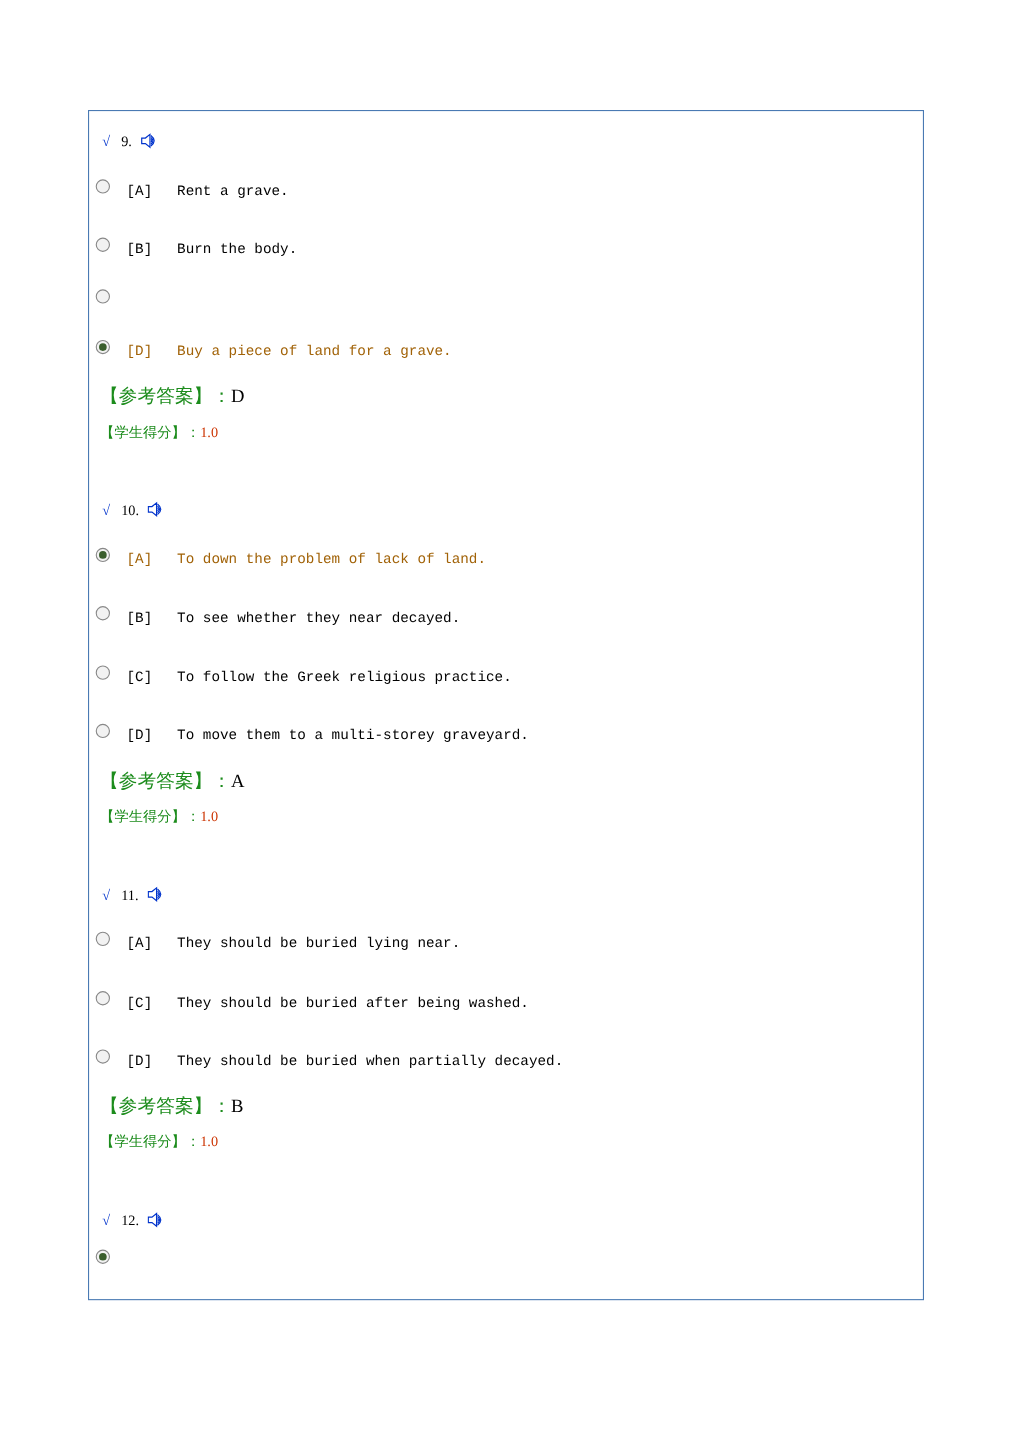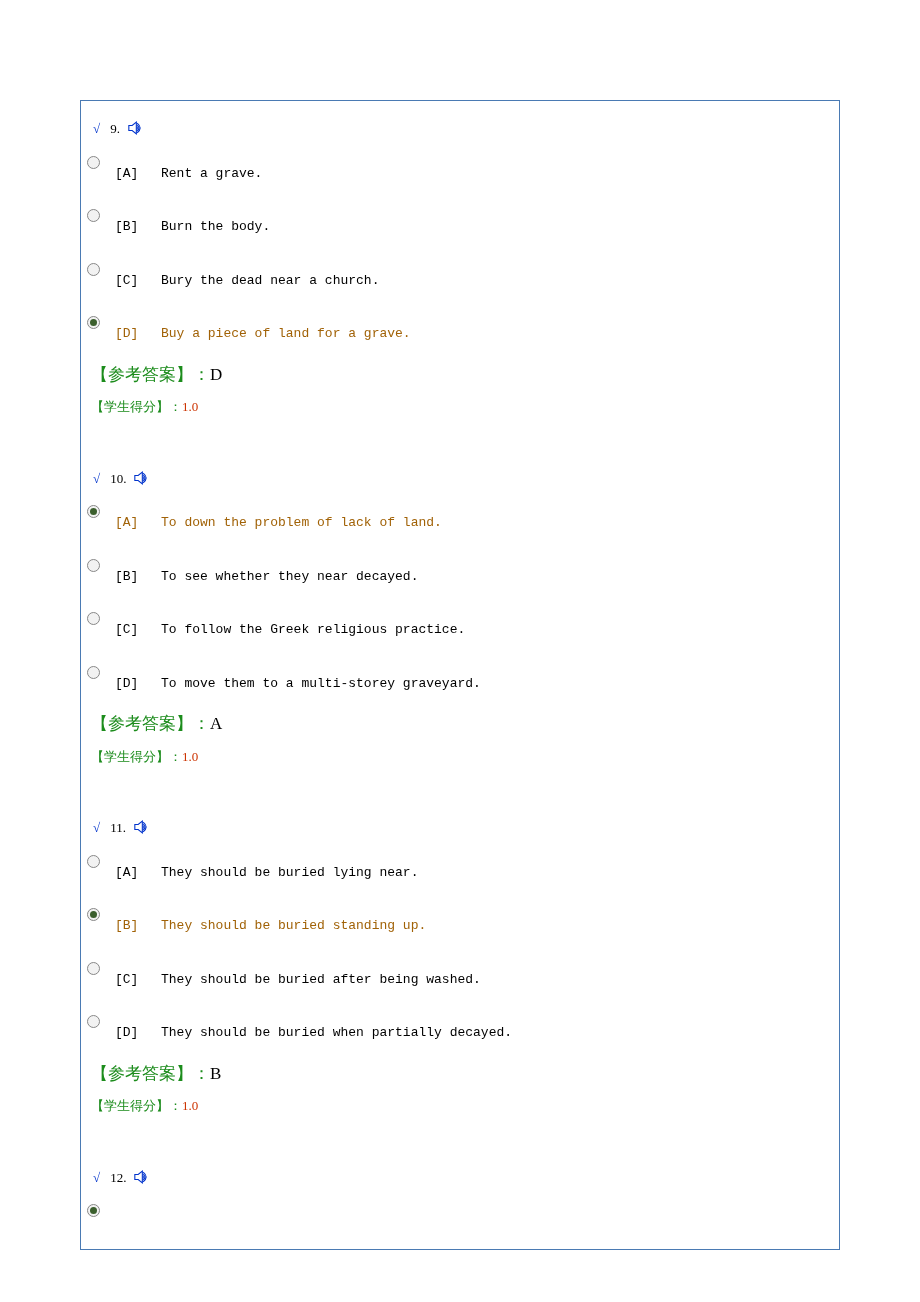--- a/index.html
+++ b/index.html
@@ -37,21 +37,21 @@
   .qnum {
     color: #000;
     margin-right: 8px;
   }
   .audio-icon {
     display: inline-block;
     vertical-align: -3px;
   }
   .opt-row {
     display: flex;
-    align-items: flex-start;
+    align-items: center;
     padding: 2px 0;
     margin-bottom: 20px;
   }
   .radio-cell {
     width: 28px;
     padding-left: 4px;
     padding-top: 2px;
   }
   .opt-text {
     padding-top: 10px;
@@ -121,21 +121,20 @@
       <div class="opt-row">
         <div class="radio-cell">
           <div class="radio-fake"></div>
         </div>
         <div class="opt-text"><span class="opt-key">[B]</span><span>Burn the body.</span></div>
       </div>
       <div class="opt-row">
         <div class="radio-cell">
           <div class="radio-fake"></div>
         </div>
-        <div class="opt-text"><span class="opt-key">[C]</span><span>Bury the dead near a church.</span></div>
       </div>
       <div class="opt-row">
         <div class="radio-cell">
           <div class="radio-fake checked"></div>
         </div>
         <div class="opt-text selected"><span class="opt-key">[D]</span><span>Buy a piece of land for a grave.</span></div>
       </div>
       <div class="answer-line"><span>【参考答案】：</span><span class="val-black">D</span></div>
       <div class="score-line"><span>【学生得分】：</span><span class="val-red">1.0</span></div>
     </div>
@@ -178,26 +177,20 @@
             <polygon points="1,6 5,6 10,2 10,16 5,12 1,12" fill="none" stroke="#0033cc" stroke-width="1.3"></polygon>
             <path d="M 11 7.4 Q 13 9 11 10.6" fill="none" stroke="#0033cc" stroke-width="1.3"></path>
             <path d="M 11 5.32 Q 15.6 9 11 12.68" fill="none" stroke="#0033cc" stroke-width="1.3"></path>
             <path d="M 11 3.2399999999999993 Q 18.2 9 11 14.760000000000002" fill="none" stroke="#0033cc" stroke-width="1.3"></path>
           </svg></span></div>
       <div class="opt-row">
         <div class="radio-cell">
           <div class="radio-fake"></div>
         </div>
         <div class="opt-text"><span class="opt-key">[A]</span><span>They should be buried lying near.</span></div>
-      </div>
-      <div class="opt-row">
-        <div class="radio-cell">
-          <div class="radio-fake checked"></div>
-        </div>
-        <div class="opt-text selected"><span class="opt-key">[B]</span><span>They should be buried standing up.</span></div>
       </div>
       <div class="opt-row">
         <div class="radio-cell">
           <div class="radio-fake"></div>
         </div>
         <div class="opt-text"><span class="opt-key">[C]</span><span>They should be buried after being washed.</span></div>
       </div>
       <div class="opt-row">
         <div class="radio-cell">
           <div class="radio-fake"></div>

